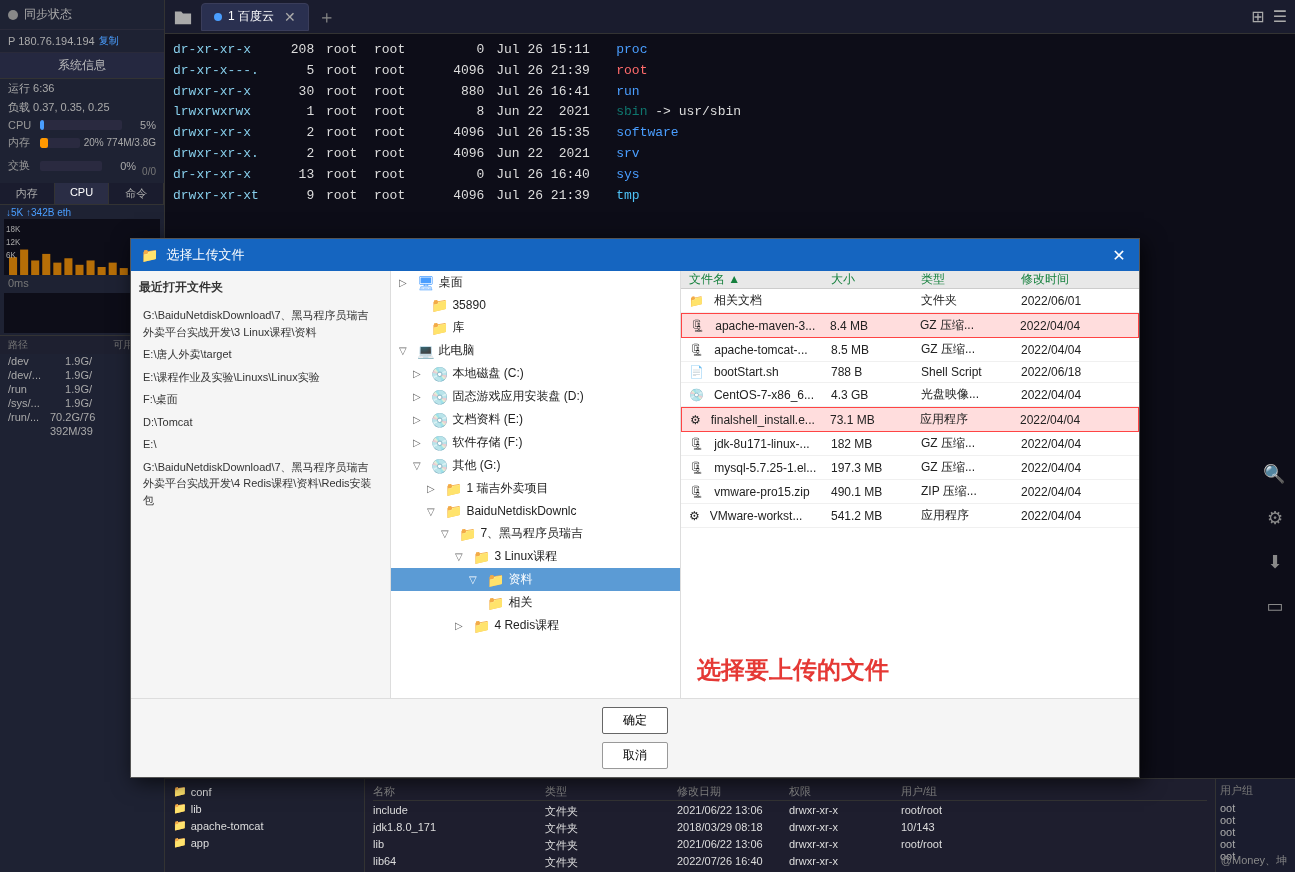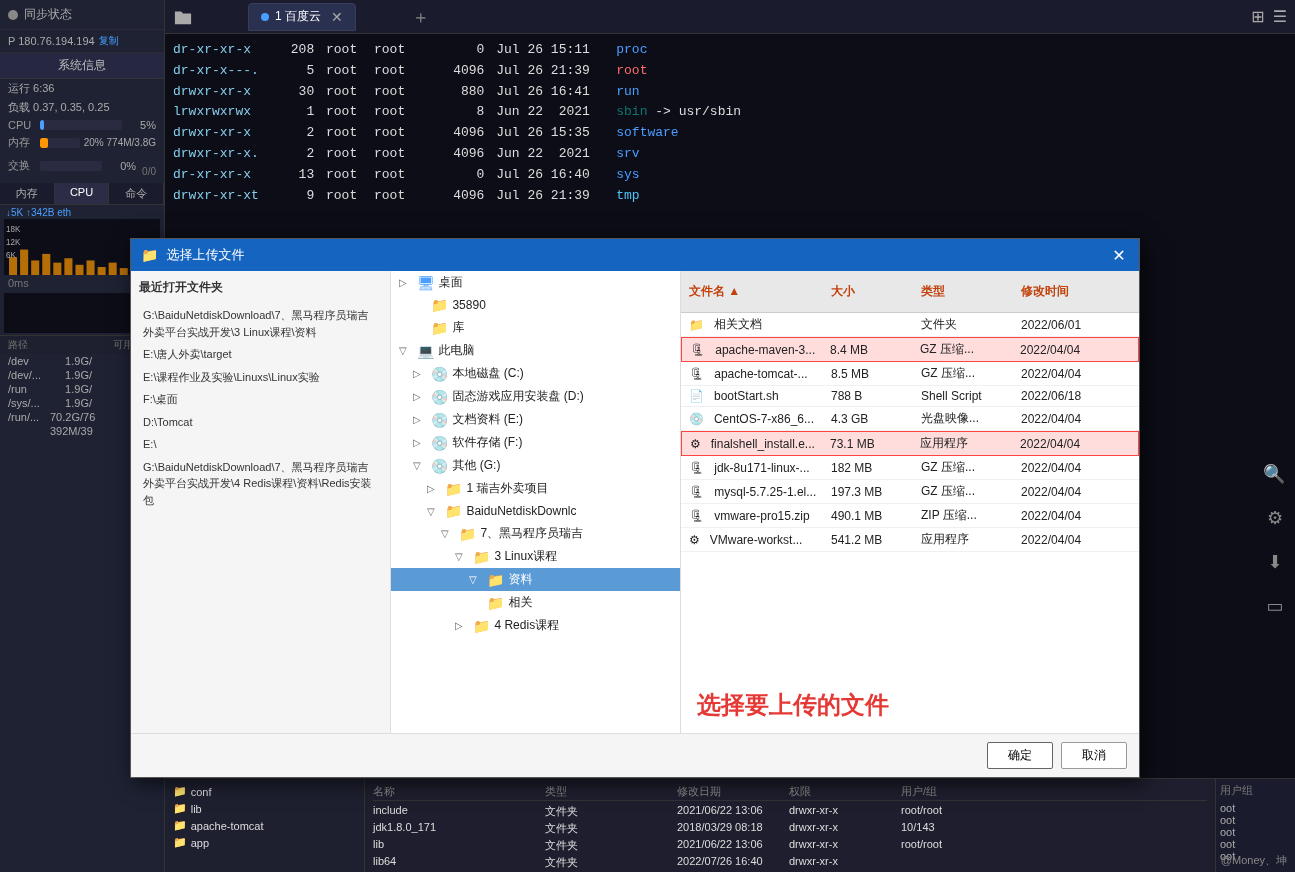--- a/index.html
+++ b/index.html
@@ -154,21 +154,20 @@
     }
 
     
     .tab-bar {
       display: flex;
       align-items: center;
       background: #1a1c2e;
       height: 34px;
       border-bottom: 1px solid #333;
       padding-left: 4px;
-      gap: 47px;
     }
     .tab-bar-folder-icon {
       width: 28px; height: 28px;
       display: flex; align-items: center; justify-content: center;
       color: #aaa; font-size: 16px;
     }
     .tab-item {
       display: flex;
       align-items: center;
       padding: 4px 12px;
@@ -339,24 +338,24 @@
       background: #fff;
       display: flex;
       flex-direction: column;
       overflow: hidden;
     }
     .file-list-header {
       display: grid;
       grid-template-columns: 1fr 90px 100px 110px;
       background: #e8e8e8;
       border-bottom: 1px solid #ccc;
-      padding: 12px 8px;
+      padding: 0 8px;
       font-size: 12px;
-      color: #c2410c;
-      font-weight: bold;
+      color: #15803d;
+      font-weight: normal;
     }
     .file-list-body {
       flex: 1;
       overflow-y: auto;
     }
     .file-row {
       display: grid;
       grid-template-columns: 1fr 90px 100px 110px;
       padding: 3px 8px;
       font-size: 12px;
@@ -391,20 +390,21 @@
 
     
     .dialog-footer {
       display: flex;
       justify-content: flex-end;
       align-items: center;
       padding: 8px 12px;
       border-top: 1px solid #ddd;
       background: #f5f5f5;
       gap: 8px;
+      flex-direction: column;
     }
     .dialog-btn {
       padding: 4px 20px;
       font-size: 12px;
       border: 1px solid #999;
       background: #fff;
       cursor: pointer;
       border-radius: 2px;
     }
     .dialog-btn.primary {

